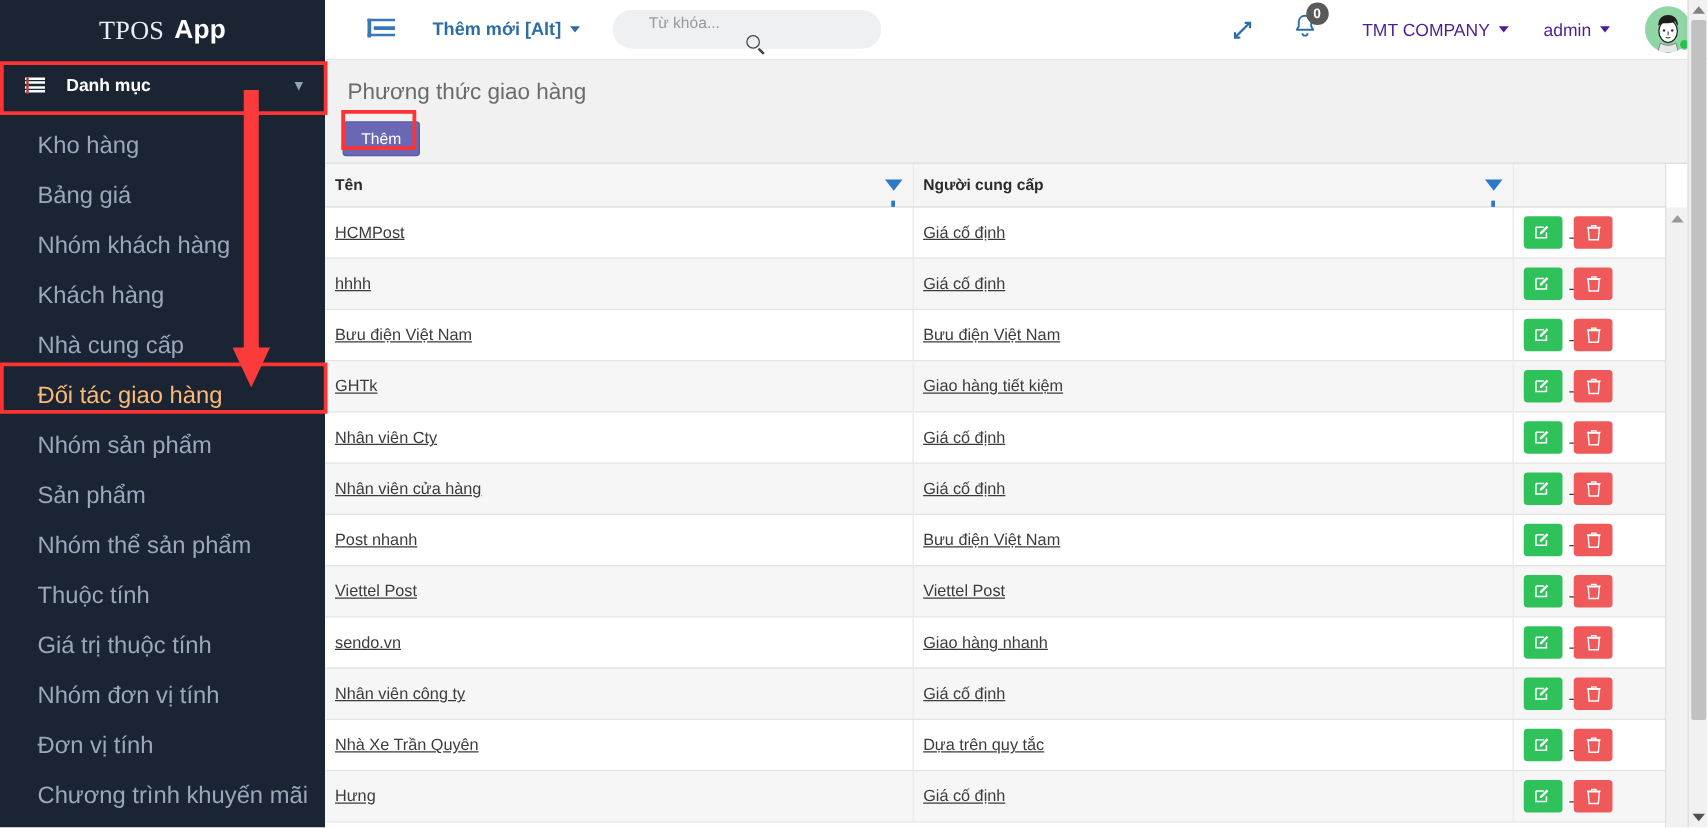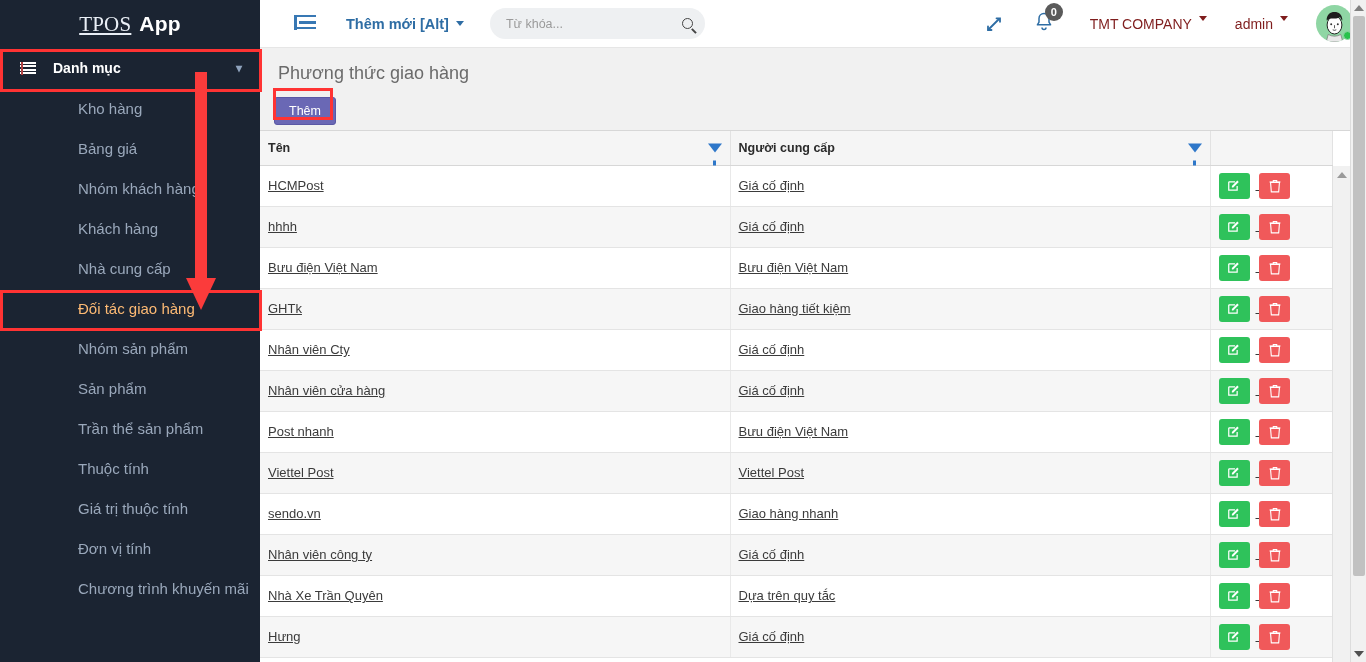--- a/index.html
+++ b/index.html
@@ -17,21 +17,21 @@
     width: 260px; height: 662px;
     background: #1b2432;
     overflow: hidden;
   }
   .brand {
     height: 48px; display: flex; align-items: center; justify-content: center;
     color: #ffffff; letter-spacing: .2px;
   }
   .brand .tpos {
     font-family: "Liberation Serif", serif;
-    font-size: 21px; font-weight: 400; color: #e9eef5; margin-right: 8px; text-decoration: underline;
+    font-size: 21px; font-weight: 400; color: #e9eef5; margin-right: 8px;
   }
   .brand .app {
     font-size: 21px; font-weight: 700; color: #ffffff;
   }
   .nav-head {
     height: 40px; display: flex; align-items: center;
     padding: 0 18px 0 20px;
     color: #ffffff; font-size: 14px; font-weight: 700;
     background: #1b2432;
   }
@@ -48,23 +48,23 @@
   .nav-head .lines-icon i:nth-child(4){ top: 10.8px; }
   .nav-head .lines-icon u {
     position: absolute; left: 1px; top: 0; width: 1.5px; height: 13px;
     background: #b04040;
   }
   .nav-head .chev {
     margin-left: auto; color: #8fa3bd; font-size: 12px; line-height: 1;
   }
   .nav-list { list-style: none; }
   .nav-list li {
-    height: 40px; display: flex; align-items: center;
-    padding-left: 78px;
-    color: #9aa8bb; font-size: 15px;
+    height: 40px; display: flex; align-items: flex-end;
+    padding-left: 30px;
+    color: #9aa8bb; font-size: 19px;
     cursor: pointer; white-space: nowrap;
   }
   .nav-list li.active { color: #fdba74; }
 
   
   .hl-box {
     position: absolute; border: 3px solid #ff3333;
     pointer-events: none; z-index: 40;
   }
   .hl-arrow { position: absolute; z-index: 41; pointer-events: none; }
@@ -92,21 +92,21 @@
   .tb-newbtn {
     margin-left: 30px; color: #2e6da4; font-size: 14.5px; font-weight: 700;
     cursor: pointer; display: flex; align-items: center;
   }
   .caret { display:inline-block; margin-left: 7px;
     border-left: 4.5px solid transparent; border-right: 4.5px solid transparent;
     border-top: 5px solid currentColor; }
   .searchbox {
     margin-left: 26px; width: 215px; height: 31px;
     background: #eef0f2; border-radius: 16px;
-    display: flex; align-items: center; padding: 0 12px 0 16px;
+    display: flex; align-items: center; padding: 0 12px 0 16px; flex-direction: column;
   }
   .searchbox input {
     flex: 1; border: 0; background: transparent; outline: none;
     font-family: "Liberation Sans", sans-serif; font-size: 12.5px; color: #555;
   }
   .searchbox input::placeholder { color: #9a9a9a; }
   .mag {
     width: 11px; height: 11px; border: 1.8px solid #444; border-radius: 50%;
     position: relative; margin-left: 6px;
   }
@@ -119,22 +119,22 @@
     width: 20px; height: 20px; position: relative; margin-right: 30px; cursor: pointer;
   }
   .bell-wrap { position: relative; margin-right: 36px; cursor: pointer; }
   .badge {
     position: absolute; right: -9px; top: -8px;
     min-width: 18px; height: 18px; border-radius: 9px;
     background: #5a5a5a; color: #fff; font-size: 11px; font-weight: 700;
     display: flex; align-items: center; justify-content: center; padding: 0 4px;
   }
   .tb-link {
-    color: #7f1d1d; font-size: 14px; margin-right: 28px; cursor: pointer;
-    display: flex; align-items: flex-start; white-space: nowrap;
+    color: #4c1d95; font-size: 14px; margin-right: 28px; cursor: pointer;
+    display: flex; align-items: center; white-space: nowrap;
   }
   .avatar {
     width: 37px; height: 37px; border-radius: 50%;
     background: #8fd6a4; position: relative; overflow: visible; cursor: pointer;
   }
   .avatar .dot {
     position: absolute; right: 1px; bottom: 2px;
     width: 9px; height: 9px; border-radius: 50%; background: #27c24c;
     border: 1.5px solid #8fd6a4;
   }
@@ -267,27 +267,30 @@
       <li class="active">
           <span>Đối tác giao hàng</span>
         </li>
       <li>
           <span>Nhóm sản phẩm</span>
         </li>
       <li>
           <span>Sản phẩm</span>
         </li>
       <li>
-          <span>Trần thể sản phẩm</span>
+          <span>Nhóm thể sản phẩm</span>
         </li>
       <li>
           <span>Thuộc tính</span>
         </li>
       <li>
           <span>Giá trị thuộc tính</span>
+        </li>
+      <li>
+          <span>Nhóm đơn vị tính</span>
         </li>
       <li>
           <span>Đơn vị tính</span>
         </li>
       <li>
           <span>Chương trình khuyến mãi</span>
         </li>
     </ul>
   </div>
 

